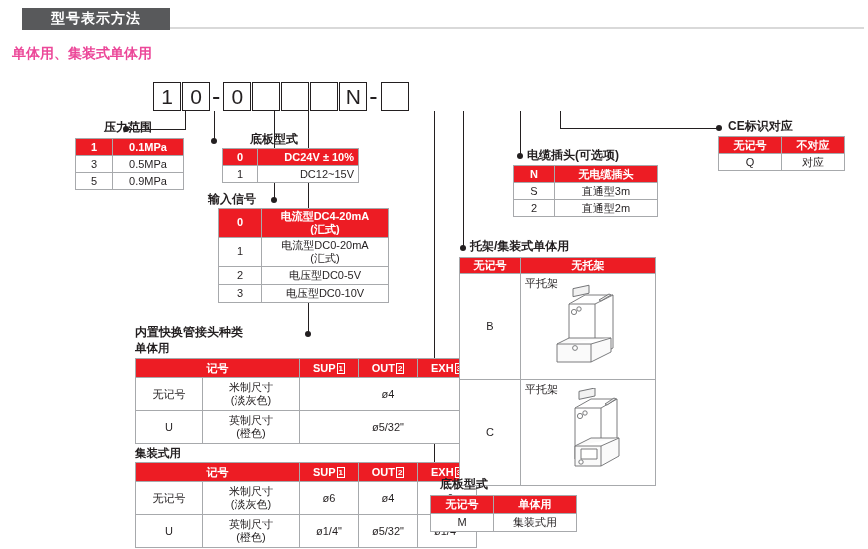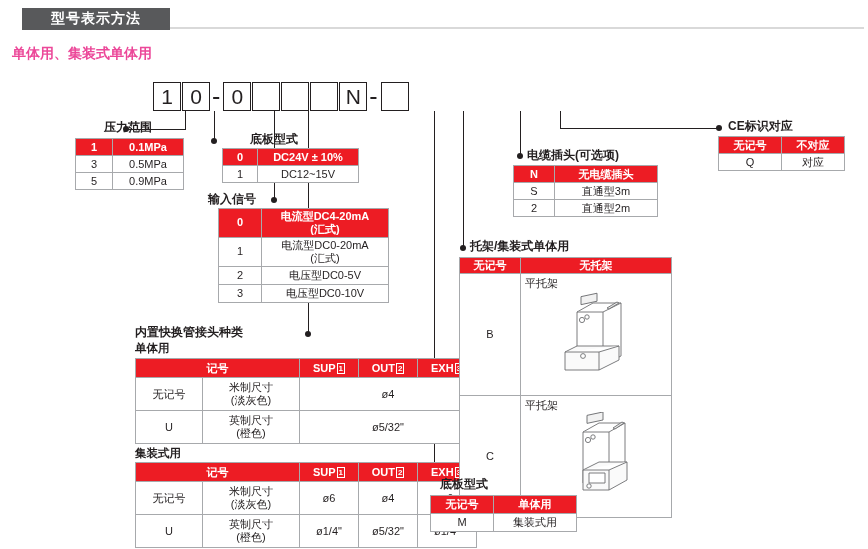--- a/index.html
+++ b/index.html
@@ -72,41 +72,41 @@
 
   
   #tbl-pressure{left:75px;top:138px;}
   #tbl-pressure td{height:14px;}
   #tbl-pressure .c1{width:28px;}
   #tbl-pressure .c2{width:62px;}
 
   #tbl-voltage{left:222px;top:148px;}
   #tbl-voltage td{height:14px;}
   #tbl-voltage .c1{width:26px;}
-  #tbl-voltage .c2{width:92px;}
+  #tbl-voltage .c2{width:92px;text-align:right;}
 
   #tbl-input{left:218px;top:208px;}
   #tbl-input .c1{width:34px;}
   #tbl-input .c2{width:118px;}
   #tbl-input td{height:15px;}
 
   #tbl-cable{left:513px;top:165px;}
   #tbl-cable td{height:14px;}
   #tbl-cable .c1{width:32px;}
   #tbl-cable .c2{width:94px;}
 
   #tbl-ce{left:718px;top:136px;}
   #tbl-ce td{height:14px;}
   #tbl-ce .c1{width:54px;}
   #tbl-ce .c2{width:54px;}
 
   #tbl-bracket{left:459px;top:257px;}
   #tbl-bracket .c1{width:52px;}
   #tbl-bracket .c2{width:118px;}
-  #tbl-bracket td.img{height:86px;position:relative;text-align:center;padding:16px;}
+  #tbl-bracket td.img{height:86px;position:relative;text-align:center;padding:8px;}
   #tbl-bracket .bl{position:absolute;left:4px;top:3px;font-size:11px;}
 
   #tbl-base{left:430px;top:495px;}
   #tbl-base td{height:15px;}
   #tbl-base .c1{width:54px;}
   #tbl-base .c2{width:74px;}
 
   #tbl-single{left:135px;top:358px;}
   #tbl-manifold{left:135px;top:462px;}
   .fit-tbl .c1{width:58px;}

